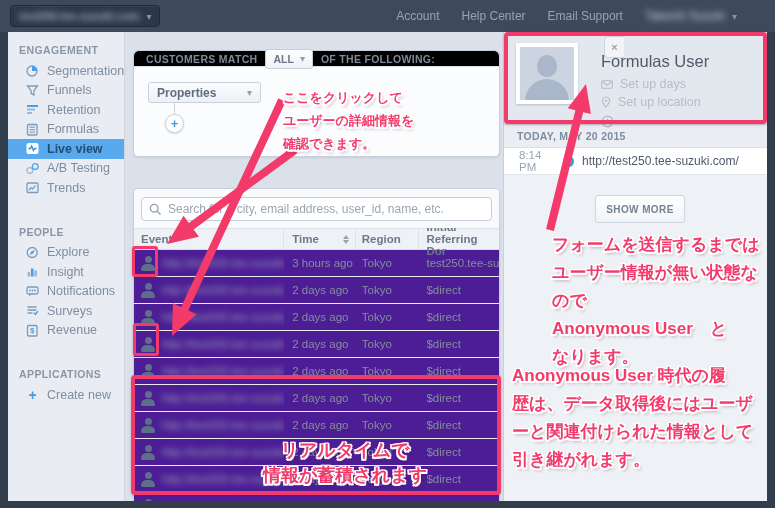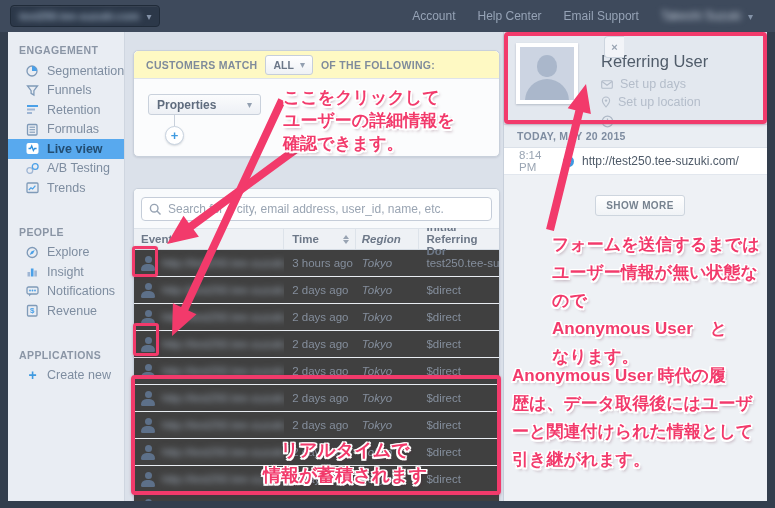--- a/index.html
+++ b/index.html
@@ -7,21 +7,21 @@
   body { font-family:"Liberation Sans","DejaVu Sans",sans-serif; }
   .screen { position:relative; width:775px; height:508px; background:#333e4d; overflow:hidden; }
 
   
   .topbar { position:absolute; left:0; top:0; width:775px; height:32px; background:#3e4a5c; display:flex; align-items:center; justify-content:space-between; z-index:2; }
   .chip { margin-left:10px; height:22px; background:#2c3849; border:1px solid #202b39; border-radius:4px; display:flex; align-items:center; padding:0 8px; box-shadow:inset 0 1px 0 rgba(255,255,255,.06); cursor:pointer; }
   .chip-txt { color:#9fb0c4; font-size:11px; font-weight:bold; }
   .blur3 { filter:blur(3px); }
   .blur { filter:blur(3px); }
   .chev { color:#8392a7; font-size:10px; margin-left:7px; }
-  .top-links { display:flex; align-items:center; margin-right:22px; }
+  .top-links { display:flex; align-items:center; margin-right:38px; }
   .top-links a { color:#96a3b6; font-size:12px; margin-left:22px; text-decoration:none; cursor:pointer; }
   .user { display:flex; align-items:center; margin-left:22px; cursor:pointer; }
   .user .uname { color:#c2ccd9; font-size:12px; }
 
   
   .app { position:absolute; left:8px; top:32px; width:759px; height:469px; display:flex; overflow:hidden; background:#dbe1ea; }
 
   
   .sidebar { width:117px; background:#e9edf3; border-right:1px solid #cfd6e0; flex:none; padding-top:12px; }
   .sec-title { color:#8a95a5; font-size:10.5px; font-weight:bold; letter-spacing:.4px; margin:0 0 5px 11px; }
@@ -32,21 +32,21 @@
   .item.active { background:#58a9ee; }
   .item.active .lbl { color:#234d71; font-weight:bold; }
   .create .lbl { color:#7e8da0; }
   .plus-blue { color:#3f9ae0; font-weight:bold; font-size:14px; width:15px; text-align:center; margin-right:7px; }
 
   
   .main { flex:none; width:378px; position:relative; background:#dbe1ea; }
   .panel { background:#fbfcfd; border:1px solid #c8d0db; border-radius:5px; box-shadow:0 1px 2px rgba(40,55,80,.12); }
 
   .filter-panel { position:absolute; left:8px; top:18px; width:367px; height:107px; }
-  .fp-head { height:28px; background:#fef9c3; border-bottom:1px solid #dfe4ea; border-radius:5px 5px 0 0; display:flex; align-items:center; padding:0 12px; }
+  .fp-head { height:16px; background:#000000; border-bottom:1px solid #dfe4ea; border-radius:5px 5px 0 0; display:flex; align-items:center; padding:0 12px; }
   .flabel { color:#7f8b9b; font-size:10.5px; font-weight:bold; letter-spacing:.3px; }
   .select { height:20px; background:linear-gradient(#fff,#eef1f5); border:1px solid #c6cedb; border-radius:3px; display:flex; align-items:center; padding:0 7px; margin:16px 8px; cursor:pointer; }
   .select .val { color:#6b7788; font-size:10.5px; font-weight:bold; }
   .select .chev { color:#93a0b1; margin-left:6px; }
   .fp-body { position:relative; height:78px; }
   .dd { position:absolute; left:14px; top:15px; width:113px; height:21px; background:linear-gradient(#fbfcfd,#edf0f5); border:1px solid #c9d1dc; border-radius:3px; display:flex; align-items:center; justify-content:space-between; padding:0 8px; cursor:pointer; }
   .dd .val { color:#5f6c7e; font-size:12px; font-weight:bold; }
   .dd .chev { color:#93a0b1; }
   .conn { position:absolute; left:40px; top:36px; width:1px; height:12px; background:#c9d1dc; }
   .add-filter { position:absolute; left:31px; top:47px; width:19px; height:19px; border-radius:50%; background:#fff; border:1px solid #c9d4e0; box-shadow:0 1px 2px rgba(40,55,80,.18); color:#3f9ae0; font-size:13px; font-weight:bold; line-height:16px; text-align:center; cursor:pointer; }
@@ -54,27 +54,27 @@
   .table-panel { position:absolute; left:8px; top:156px; width:367px; height:360px; border-radius:5px 5px 0 0; overflow:hidden; }
   .search-wrap { position:relative; padding:8px 7px 7px 7px; background:#f8fafc; }
   .search-wrap svg { position:absolute; left:15px; top:14px; }
   .search-input { width:100%; height:24px; border:1px solid #c5cdd9; border-radius:4px; padding:0 8px 0 26px; font-size:12px; color:#5a6575; background:#fff; font-family:inherit; }
   .search-input::placeholder { color:#9aa5b3; }
   .thead { display:flex; height:22px; background:#eef1f5; border-top:1px solid #dde3ea; border-bottom:1px solid #d6dde5; }
   .th { color:#6d7888; font-size:11.5px; font-weight:bold; display:flex; align-items:center; border-right:1px solid #dde3ea; }
   .th:last-child { border-right:none; }
   .c1 { width:151px; padding-left:7px; }
   .c2 { width:72px; padding-left:8px; }
-  .c3 { width:64px; padding-left:6px;font-style:italic; }
+  .c3 { width:64px; padding-left:6px; }
   .c4 { width:80px; padding-left:7px; }
   .sort { margin-left:auto; margin-right:6px; display:flex; flex-direction:column; gap:1px; }
   .sort i { display:block; width:0; height:0; border-left:3.5px solid transparent; border-right:3.5px solid transparent; }
   .sort .up { border-bottom:4px solid #98a3b2; }
   .sort .dn { border-top:4px solid #98a3b2; }
-  .tr { display:flex; height:27px; background:#404040; border-bottom:1px solid #e9edf2; cursor:pointer; }
+  .tr { display:flex; height:27px; background:#4c1d95; border-bottom:1px solid #e9edf2; cursor:pointer; }
   .td { font-size:11.5px; color:#848e9c; display:flex; align-items:center; overflow:hidden; white-space:nowrap; }
   .td.c1 { color:#9aa5b3; }
   .url { margin-left:7px; }
   .picon { position:relative; width:14px; height:15px; flex:none; cursor:pointer; }
   .picon::before { content:''; position:absolute; top:0; left:3.5px; width:7px; height:7px; border-radius:50%; background:#5d7089; }
   .picon::after { content:''; position:absolute; bottom:0; left:0; width:14px; height:7px; border-radius:7px 7px 2px 2px; background:#5d7089; }
 
   .close-tab { position:absolute; left:479px; top:4px; width:20px; height:22px; background:#f2f4f8; border:1px solid #cdd5df; border-right:none; border-radius:4px 0 0 4px; color:#97a2b1; font-size:11px; font-weight:bold; display:flex; align-items:center; justify-content:center; cursor:pointer; z-index:3; }
 
   
@@ -88,32 +88,32 @@
   .setup.email { top:45px; }
   .setup.loc { top:63px; }
   .setup .s-ic { margin-right:7px; display:flex; }
   .clock { position:absolute; left:97px; top:82px; }
   .pdate { height:23px; background:#eaeef3; border-bottom:1px solid #dbe1e9; color:#7e8ca0; font-size:10.5px; font-weight:bold; letter-spacing:.3px; display:flex; align-items:center; padding-left:13px; }
   .pevent { height:27px; background:#fff; border-bottom:1px solid #e2e7ee; display:flex; align-items:center; }
   .ptime { color:#9aa5b3; font-size:11.5px; margin-left:15px; width:42px; }
   .pdot { width:11px; height:11px; border-radius:50%; background:#3e9ae2; margin:0 8px 0 2px; position:relative; flex:none; }
   .pdot::after { content:''; position:absolute; left:3.5px; top:3.5px; width:4px; height:4px; background:#fff; border-radius:1px; }
   .purl { color:#4e5a68; font-size:12px; }
-  .show-more { position:absolute; left:91px; top:163px; width:90px; height:21px; background:linear-gradient(#fff,#f0f3f6); border:1px solid #cdd5de; border-radius:3px; color:#76828f; font-size:10px; font-weight:bold; letter-spacing:.4px; cursor:pointer; font-family:inherit; }
+  .show-more { position:absolute; left:91px; top:163px; width:90px; height:28px; background:linear-gradient(#fff,#f0f3f6); border:1px solid #cdd5de; border-radius:3px; color:#76828f; font-size:10px; font-weight:bold; letter-spacing:.4px; cursor:pointer; font-family:inherit; }
 
   
   .arrows { position:absolute; left:0; top:0; z-index:12; pointer-events:none; }
   .pbox { position:absolute; border:3px solid #f23a6b; border-radius:3px; z-index:11; box-shadow:0 1px 3px rgba(120,20,60,.25); pointer-events:none; }
   .pbox-row1 { left:132px; top:246px; width:26px; height:31px; }
   .pbox-row4 { left:133px; top:323px; width:26px; height:33px; }
   .pbox-table { left:131px; top:375px; width:370px; height:120px; border-width:4px; border-radius:4px; }
   .pbox-profile { left:504px; top:32px; width:263px; height:92px; border-width:4px; border-radius:4px; }
   .note { position:absolute; color:#f23a6b; font-weight:bold; white-space:pre-line; z-index:13; pointer-events:none;
           text-shadow:-1.5px -1.5px 0 #fff, 1.5px -1.5px 0 #fff, -1.5px 1.5px 0 #fff, 1.5px 1.5px 0 #fff, 0 -1.5px 0 #fff, 0 1.5px 0 #fff, -1.5px 0 0 #fff, 1.5px 0 0 #fff, 2px 3px 3px rgba(90,30,55,.35); }
-  .note-click { left:283px; top:86px; font-size:17px; line-height:23px; }
+  .note-click { left:283px; top:86px; font-size:13px; line-height:23px; }
   .note-realtime { left:225px; top:438px; width:240px; text-align:center; font-size:18px; line-height:25px; }
   .note-anon { left:512px; top:231px; font-size:17px; line-height:28px;margin-left:40px; }
   .note-history { left:512px; top:362px; font-size:17px; line-height:28px; }
 </style>
 </head>
 <body>
 
 <div class="screen">
 
   <header class="topbar">
@@ -232,20 +232,29 @@
               <circle cx="5" cy="6.5" r=".9" fill="#4aa0e8"></circle>
               <circle cx="7.5" cy="6.5" r=".9" fill="#4aa0e8"></circle>
               <circle cx="10" cy="6.5" r=".9" fill="#4aa0e8"></circle>
             </svg>
           </span>
         <span class="lbl">Notifications</span>
       </div>
       <div class="item">
         <span class="ic">
             <svg width="15" height="15">
+              <path d="M2.5 4h9M2.5 7h9M2.5 10h5" stroke="#7f9ab8" stroke-width="1.3" fill="none"></path>
+              <path d="M8.8 9.6l1.6 1.9 2.6-3.2" stroke="#4aa0e8" stroke-width="1.4" fill="none"></path>
+            </svg>
+          </span>
+        <span class="lbl">Surveys</span>
+      </div>
+      <div class="item">
+        <span class="ic">
+            <svg width="15" height="15">
               <rect x="2.5" y="2.5" width="9.5" height="10.5" rx="1" fill="none" stroke="#7f9ab8" stroke-width="1.3"></rect>
               <text x="7.2" y="10.3" font-size="8" text-anchor="middle" fill="#4aa0e8" font-weight="bold" font-family="Liberation Sans,sans-serif">$</text>
             </svg>
           </span>
         <span class="lbl">Revenue</span>
       </div>
 
       <div class="sec-title later">APPLICATIONS</div>
       <div class="item create">
         <span class="plus-blue">+</span>
@@ -391,21 +400,21 @@
           <span>×</span>
         </div>
     </section>
 
     <aside class="profile">
       <div class="phead">
         <div class="avatar">
             <div class="av-head"></div>
             <div class="av-body"></div>
           </div>
-        <div class="pname">Referring User</div>
+        <div class="pname">Formulas User</div>
         <div class="setup email">
           <span class="s-ic">
               <svg width="12" height="9">
                 <rect x=".7" y=".7" width="10.6" height="7.6" rx="1" fill="none" stroke="#b4bdca" stroke-width="1.1"></rect>
                 <path d="M1 1.5l5 3.7 5-3.7" fill="none" stroke="#b4bdca" stroke-width="1.1"></path>
               </svg>
             </span>
           <span>Set up days</span>
         </div>
         <div class="setup loc">

